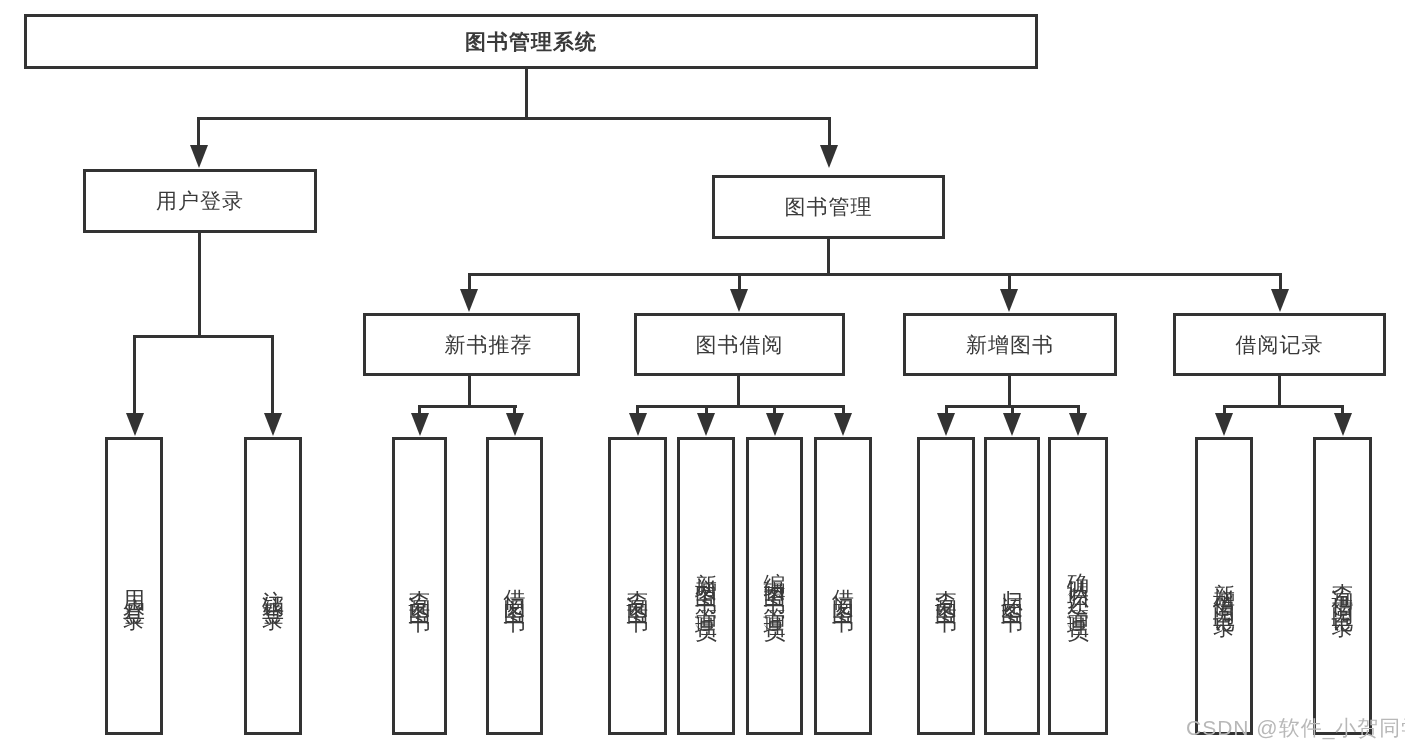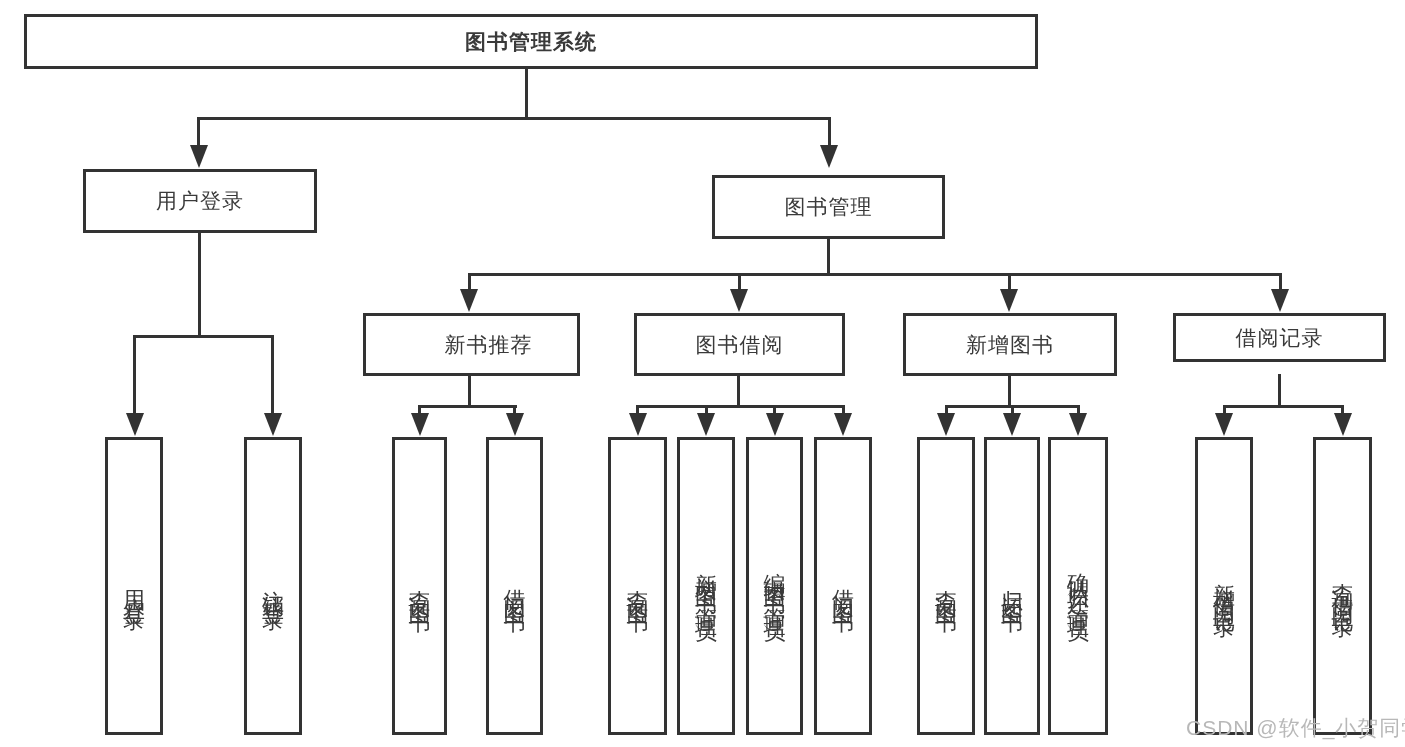--- a/index.html
+++ b/index.html
@@ -114,21 +114,21 @@
 
   <div class="node" style="left:363px;top:313px;width:217px;height:63px;padding-left:34px;">
     <span>新书推荐</span>
   </div>
   <div class="node" style="left:634px;top:313px;width:211px;height:63px;">
     <span>图书借阅</span>
   </div>
   <div class="node" style="left:903px;top:313px;width:214px;height:63px;">
     <span>新增图书</span>
   </div>
-  <div class="node" style="left:1173px;top:313px;width:213px;height:49px;">
+  <div class="node" style="left:1173px;top:313px;width:213px;height:63px;">
     <span>借阅记录</span>
   </div>
 
   <div class="vl" style="left:468px;top:374px;height:34px;"></div>
   <div class="hl" style="left:418px;top:405px;width:99px;"></div>
   <div class="vl" style="left:418px;top:405px;height:13px;"></div>
   <div class="vl" style="left:513px;top:405px;height:13px;"></div>
   <div class="ah" style="left:411px;top:413px;"></div>
   <div class="ah" style="left:506px;top:413px;"></div>
 

